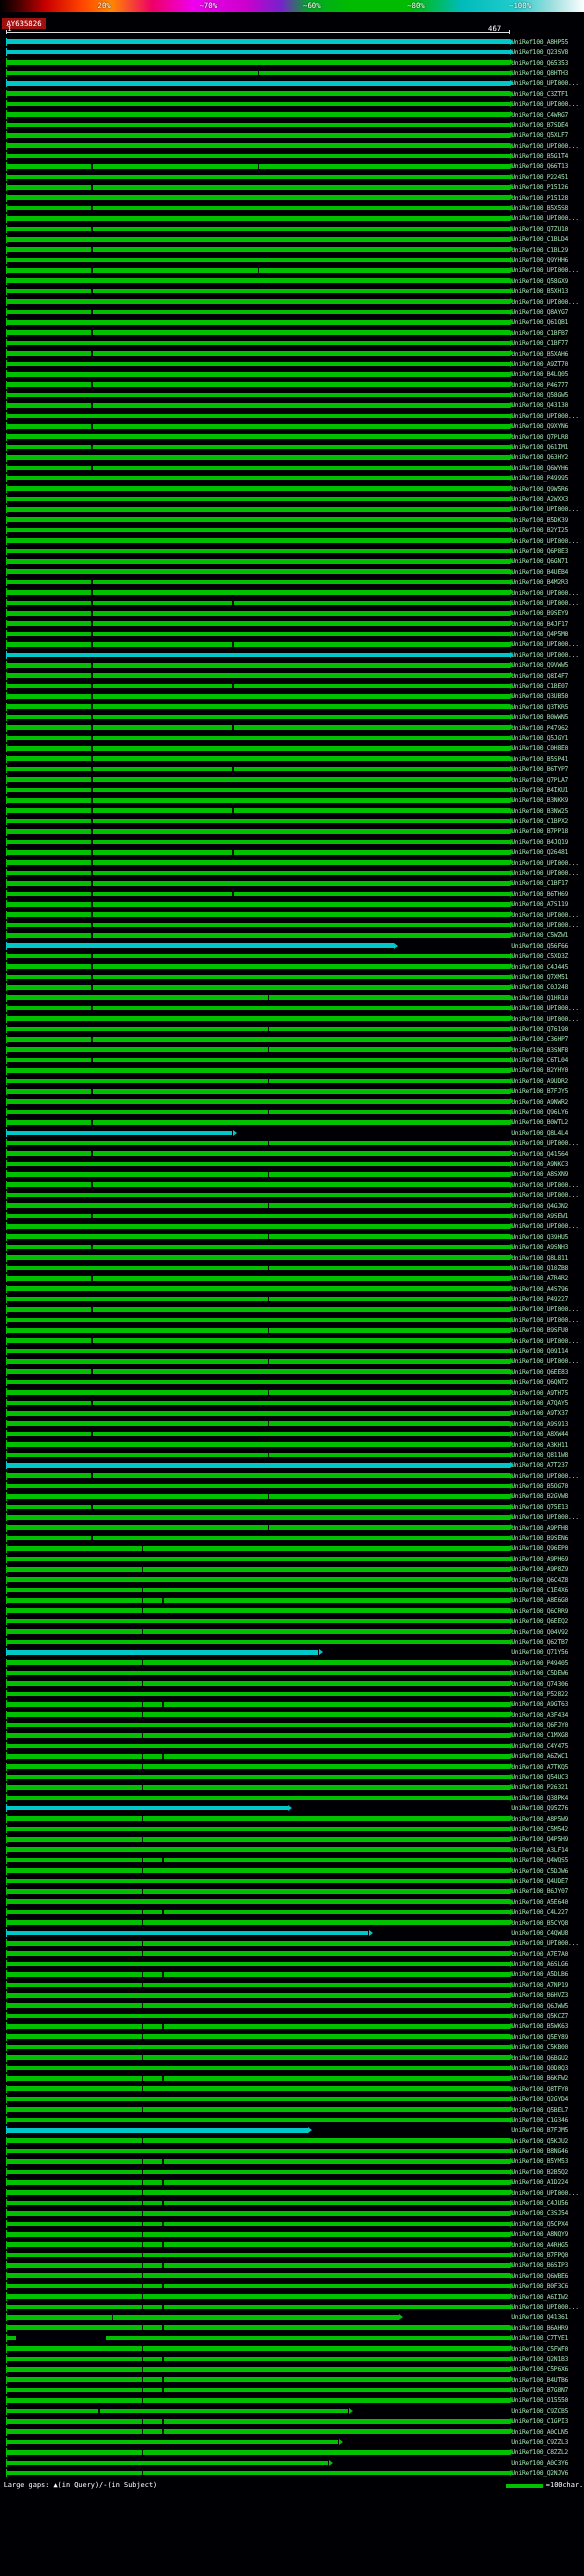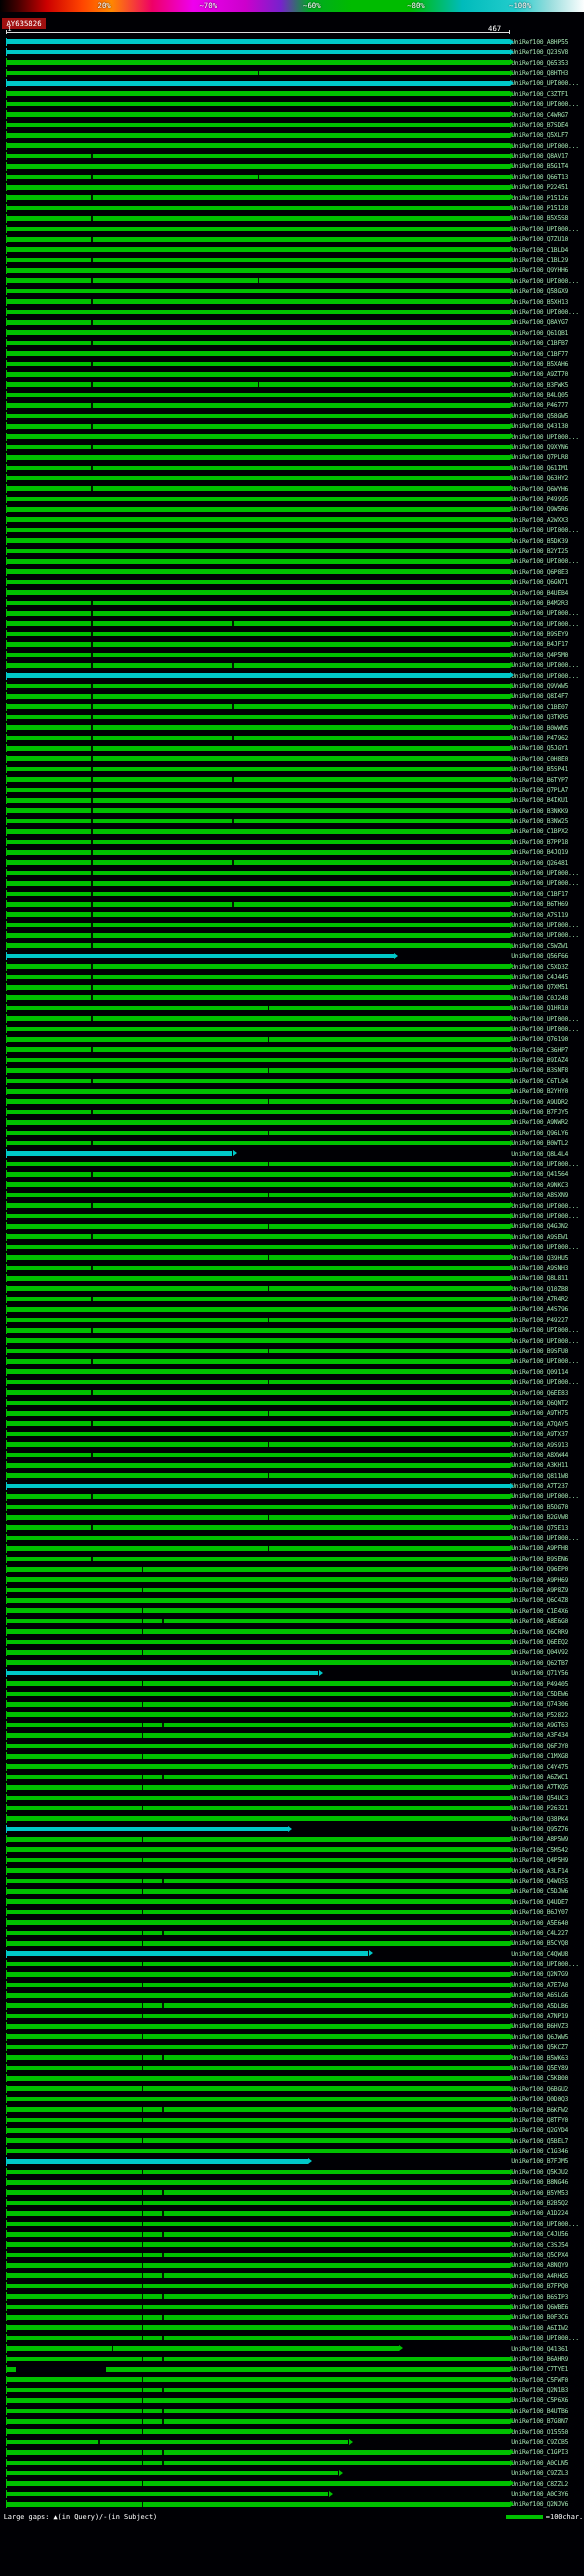--- a/index.html
+++ b/index.html
@@ -157,30 +157,20 @@
           <span class="start-tick"></span>
           <span class="arrow"></span>
         </div>
       </div>
       <div class="row-label">UniRef100_UPI000...</div>
     </div>
     <div class="row">
       <div class="track">
         <div class="bar green" style="left: 0%; width: 100%;">
           <span class="start-tick"></span>
-          <span class="gap-tick" style="left: 17%;"></span>
-          <span class="arrow"></span>
-        </div>
-      </div>
-      <div class="row-label">UniRef100_Q8AV17</div>
-    </div>
-    <div class="row">
-      <div class="track">
-        <div class="bar green" style="left: 0%; width: 100%;">
-          <span class="start-tick"></span>
           <span class="arrow"></span>
         </div>
       </div>
       <div class="row-label">UniRef100_B5G1T4</div>
     </div>
     <div class="row">
       <div class="track">
         <div class="bar green" style="left: 0%; width: 100%;">
           <span class="start-tick"></span>
           <span class="gap-tick" style="left: 17%;"></span>
@@ -368,31 +358,20 @@
           <span class="start-tick"></span>
           <span class="arrow"></span>
         </div>
       </div>
       <div class="row-label">UniRef100_A9ZT70</div>
     </div>
     <div class="row">
       <div class="track">
         <div class="bar green" style="left: 0%; width: 100%;">
           <span class="start-tick"></span>
-          <span class="gap-tick" style="left: 17%;"></span>
-          <span class="gap-tick" style="left: 50%;"></span>
-          <span class="arrow"></span>
-        </div>
-      </div>
-      <div class="row-label">UniRef100_B3FWK5</div>
-    </div>
-    <div class="row">
-      <div class="track">
-        <div class="bar green" style="left: 0%; width: 100%;">
-          <span class="start-tick"></span>
           <span class="arrow"></span>
         </div>
       </div>
       <div class="row-label">UniRef100_B4LQ05</div>
     </div>
     <div class="row">
       <div class="track">
         <div class="bar green" style="left: 0%; width: 100%;">
           <span class="start-tick"></span>
           <span class="gap-tick" style="left: 17%;"></span>
@@ -680,20 +659,30 @@
       <div class="row-label">UniRef100_C1BE07</div>
     </div>
     <div class="row">
       <div class="track">
         <div class="bar green" style="left: 0%; width: 100%;">
           <span class="start-tick"></span>
           <span class="gap-tick" style="left: 17%;"></span>
           <span class="arrow"></span>
         </div>
       </div>
+      <div class="row-label">UniRef100_Q3UB50</div>
+    </div>
+    <div class="row">
+      <div class="track">
+        <div class="bar green" style="left: 0%; width: 100%;">
+          <span class="start-tick"></span>
+          <span class="gap-tick" style="left: 17%;"></span>
+          <span class="arrow"></span>
+        </div>
+      </div>
       <div class="row-label">UniRef100_Q3TKR5</div>
     </div>
     <div class="row">
       <div class="track">
         <div class="bar green" style="left: 0%; width: 100%;">
           <span class="start-tick"></span>
           <span class="gap-tick" style="left: 17%;"></span>
           <span class="arrow"></span>
         </div>
       </div>
@@ -1009,29 +998,20 @@
           <span class="gap-tick" style="left: 17%;"></span>
           <span class="arrow"></span>
         </div>
       </div>
       <div class="row-label">UniRef100_C36HP7</div>
     </div>
     <div class="row">
       <div class="track">
         <div class="bar green" style="left: 0%; width: 100%;">
           <span class="start-tick"></span>
-          <span class="arrow"></span>
-        </div>
-      </div>
-      <div class="row-label">UniRef100_B9IAZ4</div>
-    </div>
-    <div class="row">
-      <div class="track">
-        <div class="bar green" style="left: 0%; width: 100%;">
-          <span class="start-tick"></span>
           <span class="gap-tick" style="left: 52%;"></span>
           <span class="arrow"></span>
         </div>
       </div>
       <div class="row-label">UniRef100_B3SNF8</div>
     </div>
     <div class="row">
       <div class="track">
         <div class="bar green" style="left: 0%; width: 100%;">
           <span class="start-tick"></span>
@@ -1855,29 +1835,20 @@
     </div>
     <div class="row">
       <div class="track">
         <div class="bar green" style="left: 0%; width: 100%;">
           <span class="start-tick"></span>
           <span class="gap-tick" style="left: 27%;"></span>
           <span class="arrow"></span>
         </div>
       </div>
       <div class="row-label">UniRef100_UPI000...</div>
-    </div>
-    <div class="row">
-      <div class="track">
-        <div class="bar green" style="left: 0%; width: 100%;">
-          <span class="start-tick"></span>
-          <span class="arrow"></span>
-        </div>
-      </div>
-      <div class="row-label">UniRef100_Q2N7G9</div>
     </div>
     <div class="row">
       <div class="track">
         <div class="bar green" style="left: 0%; width: 100%;">
           <span class="start-tick"></span>
           <span class="gap-tick" style="left: 27%;"></span>
           <span class="arrow"></span>
         </div>
       </div>
       <div class="row-label">UniRef100_A7E7A0</div>

